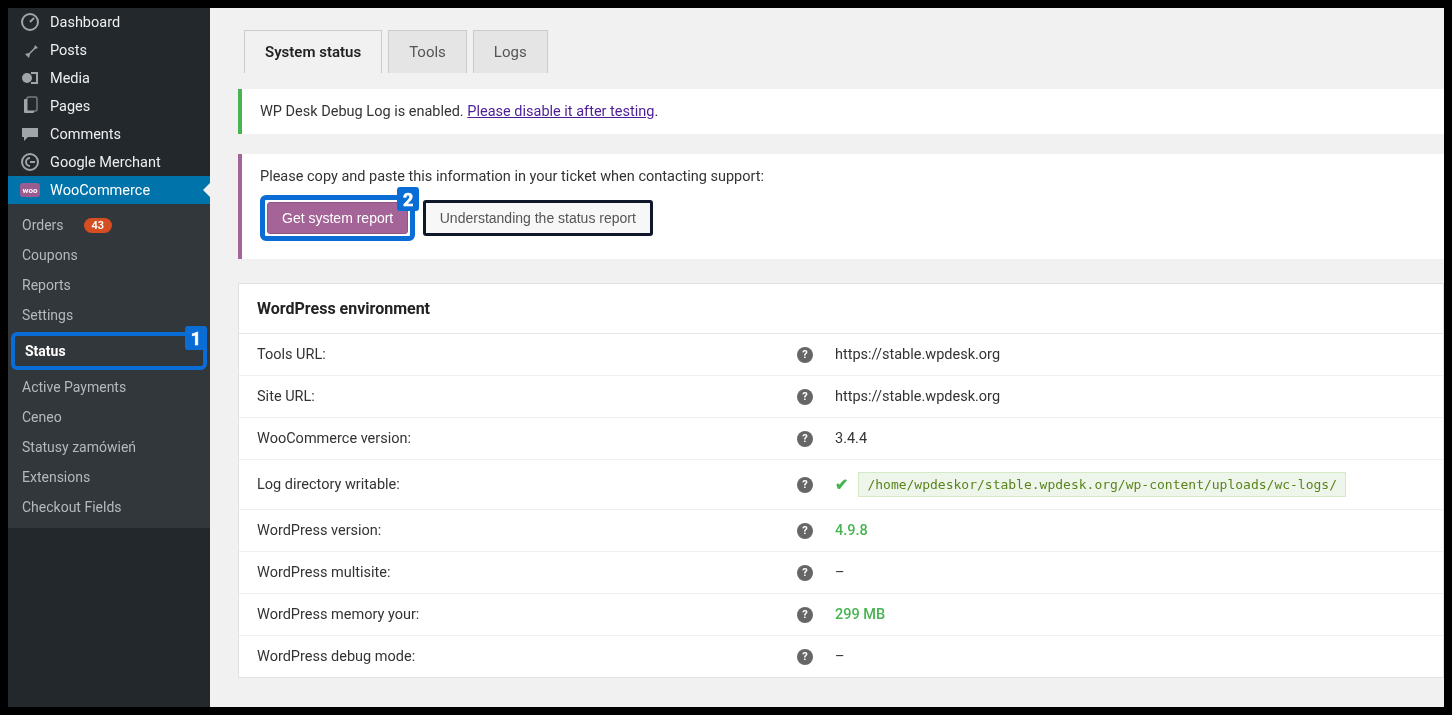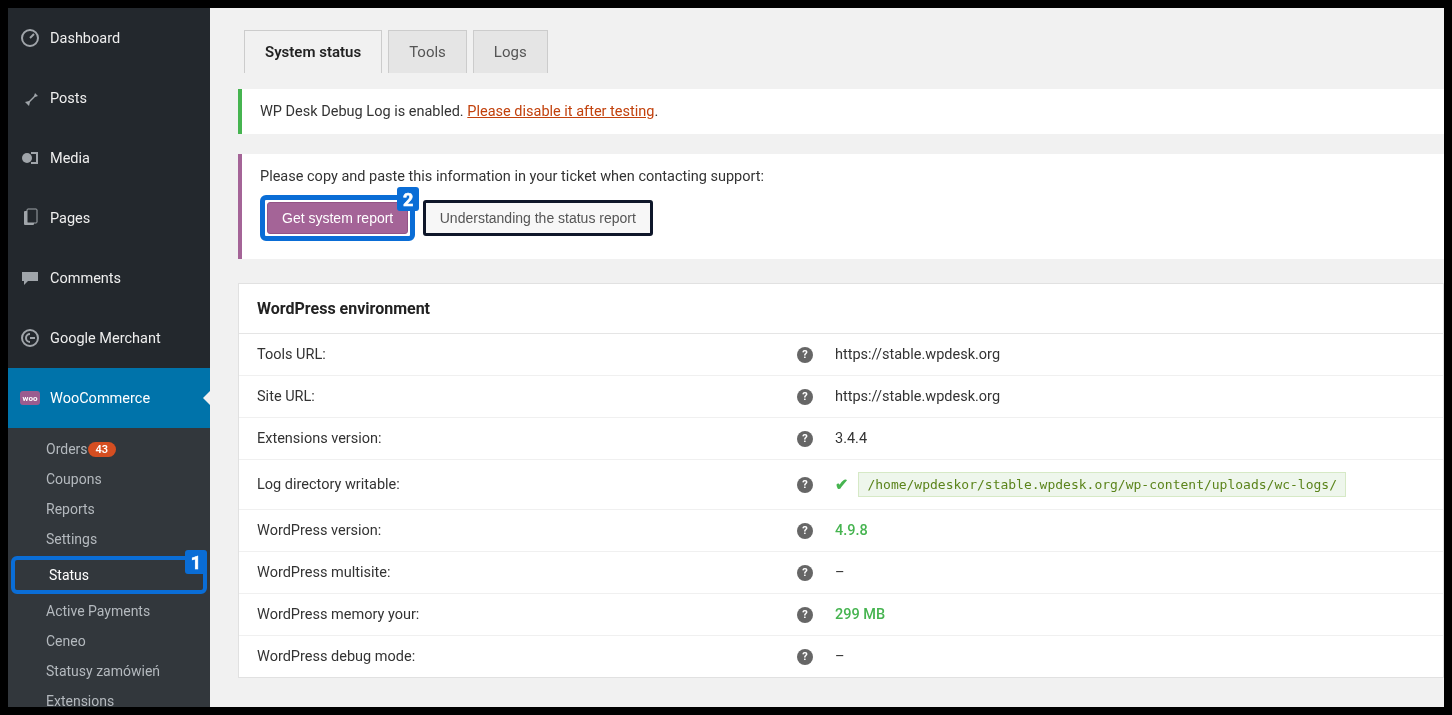--- a/index.html
+++ b/index.html
@@ -24,21 +24,21 @@
   background: #23282d;
   color: #eee;
   flex-shrink: 0;
   display: flex;
   flex-direction: column;
   overflow: hidden;
 }
 .menu-item {
   display: flex;
   align-items: center;
-  padding: 20px 12px;
+  padding: 4px 12px;
   color: #eee;
   cursor: pointer;
   font-size: 14.5px;
   gap: 10px;
 }
 .menu-item .icon { width: 20px; height: 20px; display:flex; align-items:center; justify-content:center; color:#a0a5aa; }
 .menu-item.active {
   background: #0073aa;
   color: #fff;
   position: relative;
@@ -56,24 +56,23 @@
   background: #32373c;
   padding: 6px 0;
 }
 .submenu-item {
   display: flex;
   align-items: center;
   padding: 7px 14px 7px 14px;
   color: #b4b9be;
   font-size: 14px;
   cursor: pointer;
-  gap: 0;
-  margin-left: 24px;
-}
-.submenu-item.current { color: #fff; font-weight: 400; }
+  gap: 20px;
+}
+.submenu-item.current { color: #fff; font-weight: 700; }
 .badge {
   background: #d54e21;
   color:#fff;
   border-radius: 10px;
   padding: 1px 8px;
   font-size: 11px;
   font-weight: 600;
   text-align: center;
 }
 .highlight-box {
@@ -121,21 +120,21 @@
   color: #222;
 }
 .notice {
   background: #fff;
   border-left: 4px solid #46b450;
   margin: 16px 0 0 28px;
   padding: 14px 18px;
   font-size: 14.5px;
   color: #333;
 }
-.notice a { color: #c2410c; }
+.notice a { color: #4c1d95; }
 .panel {
   background: #fff;
   border-left: 4px solid #a46497;
   margin: 20px 0 0 28px;
   padding: 14px 18px 18px 18px;
 }
 .panel-text { color: #333; font-size: 14.5px; margin-bottom: 10px; }
 .btn-primary {
   background: #a46497;
   color: #fff;
@@ -348,21 +347,21 @@
 
       <div class="status-row">
         <div class="status-label">Site URL:</div>
         <div class="status-help">
             <span class="help-icon">?</span>
           </div>
         <div class="status-value">https://stable.wpdesk.org</div>
       </div>
 
       <div class="status-row">
-        <div class="status-label">Extensions version:</div>
+        <div class="status-label">WooCommerce version:</div>
         <div class="status-help">
             <span class="help-icon">?</span>
           </div>
         <div class="status-value">3.4.4</div>
       </div>
 
       <div class="status-row">
         <div class="status-label">Log directory writable:</div>
         <div class="status-help">
             <span class="help-icon">?</span>

